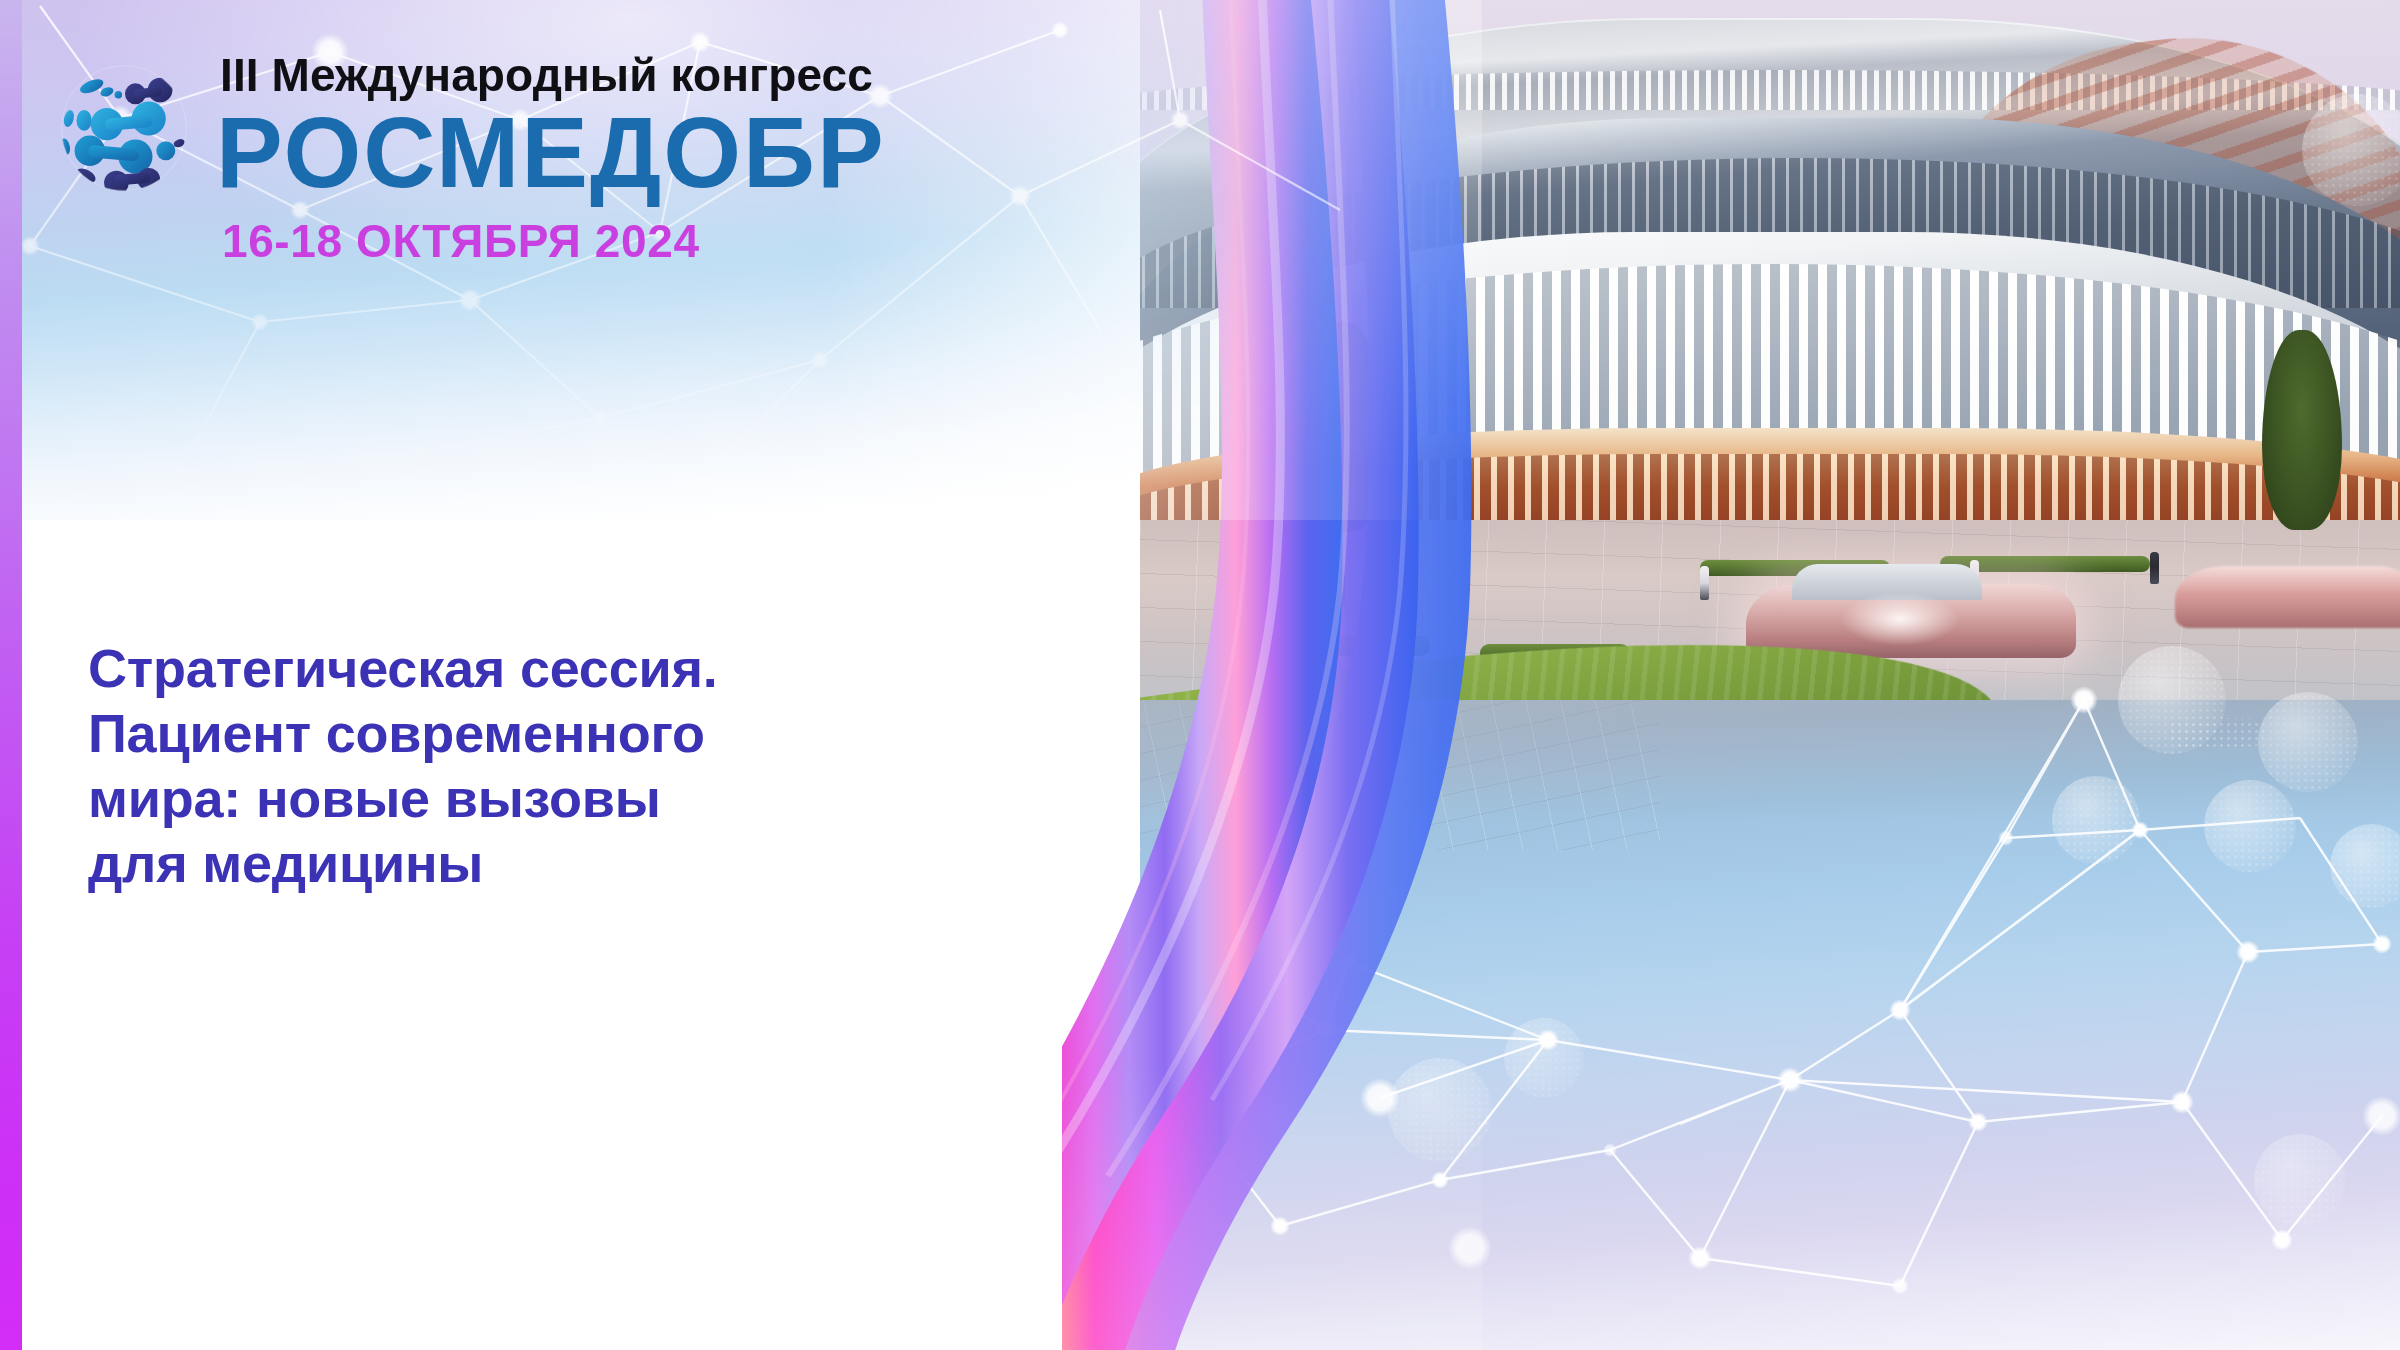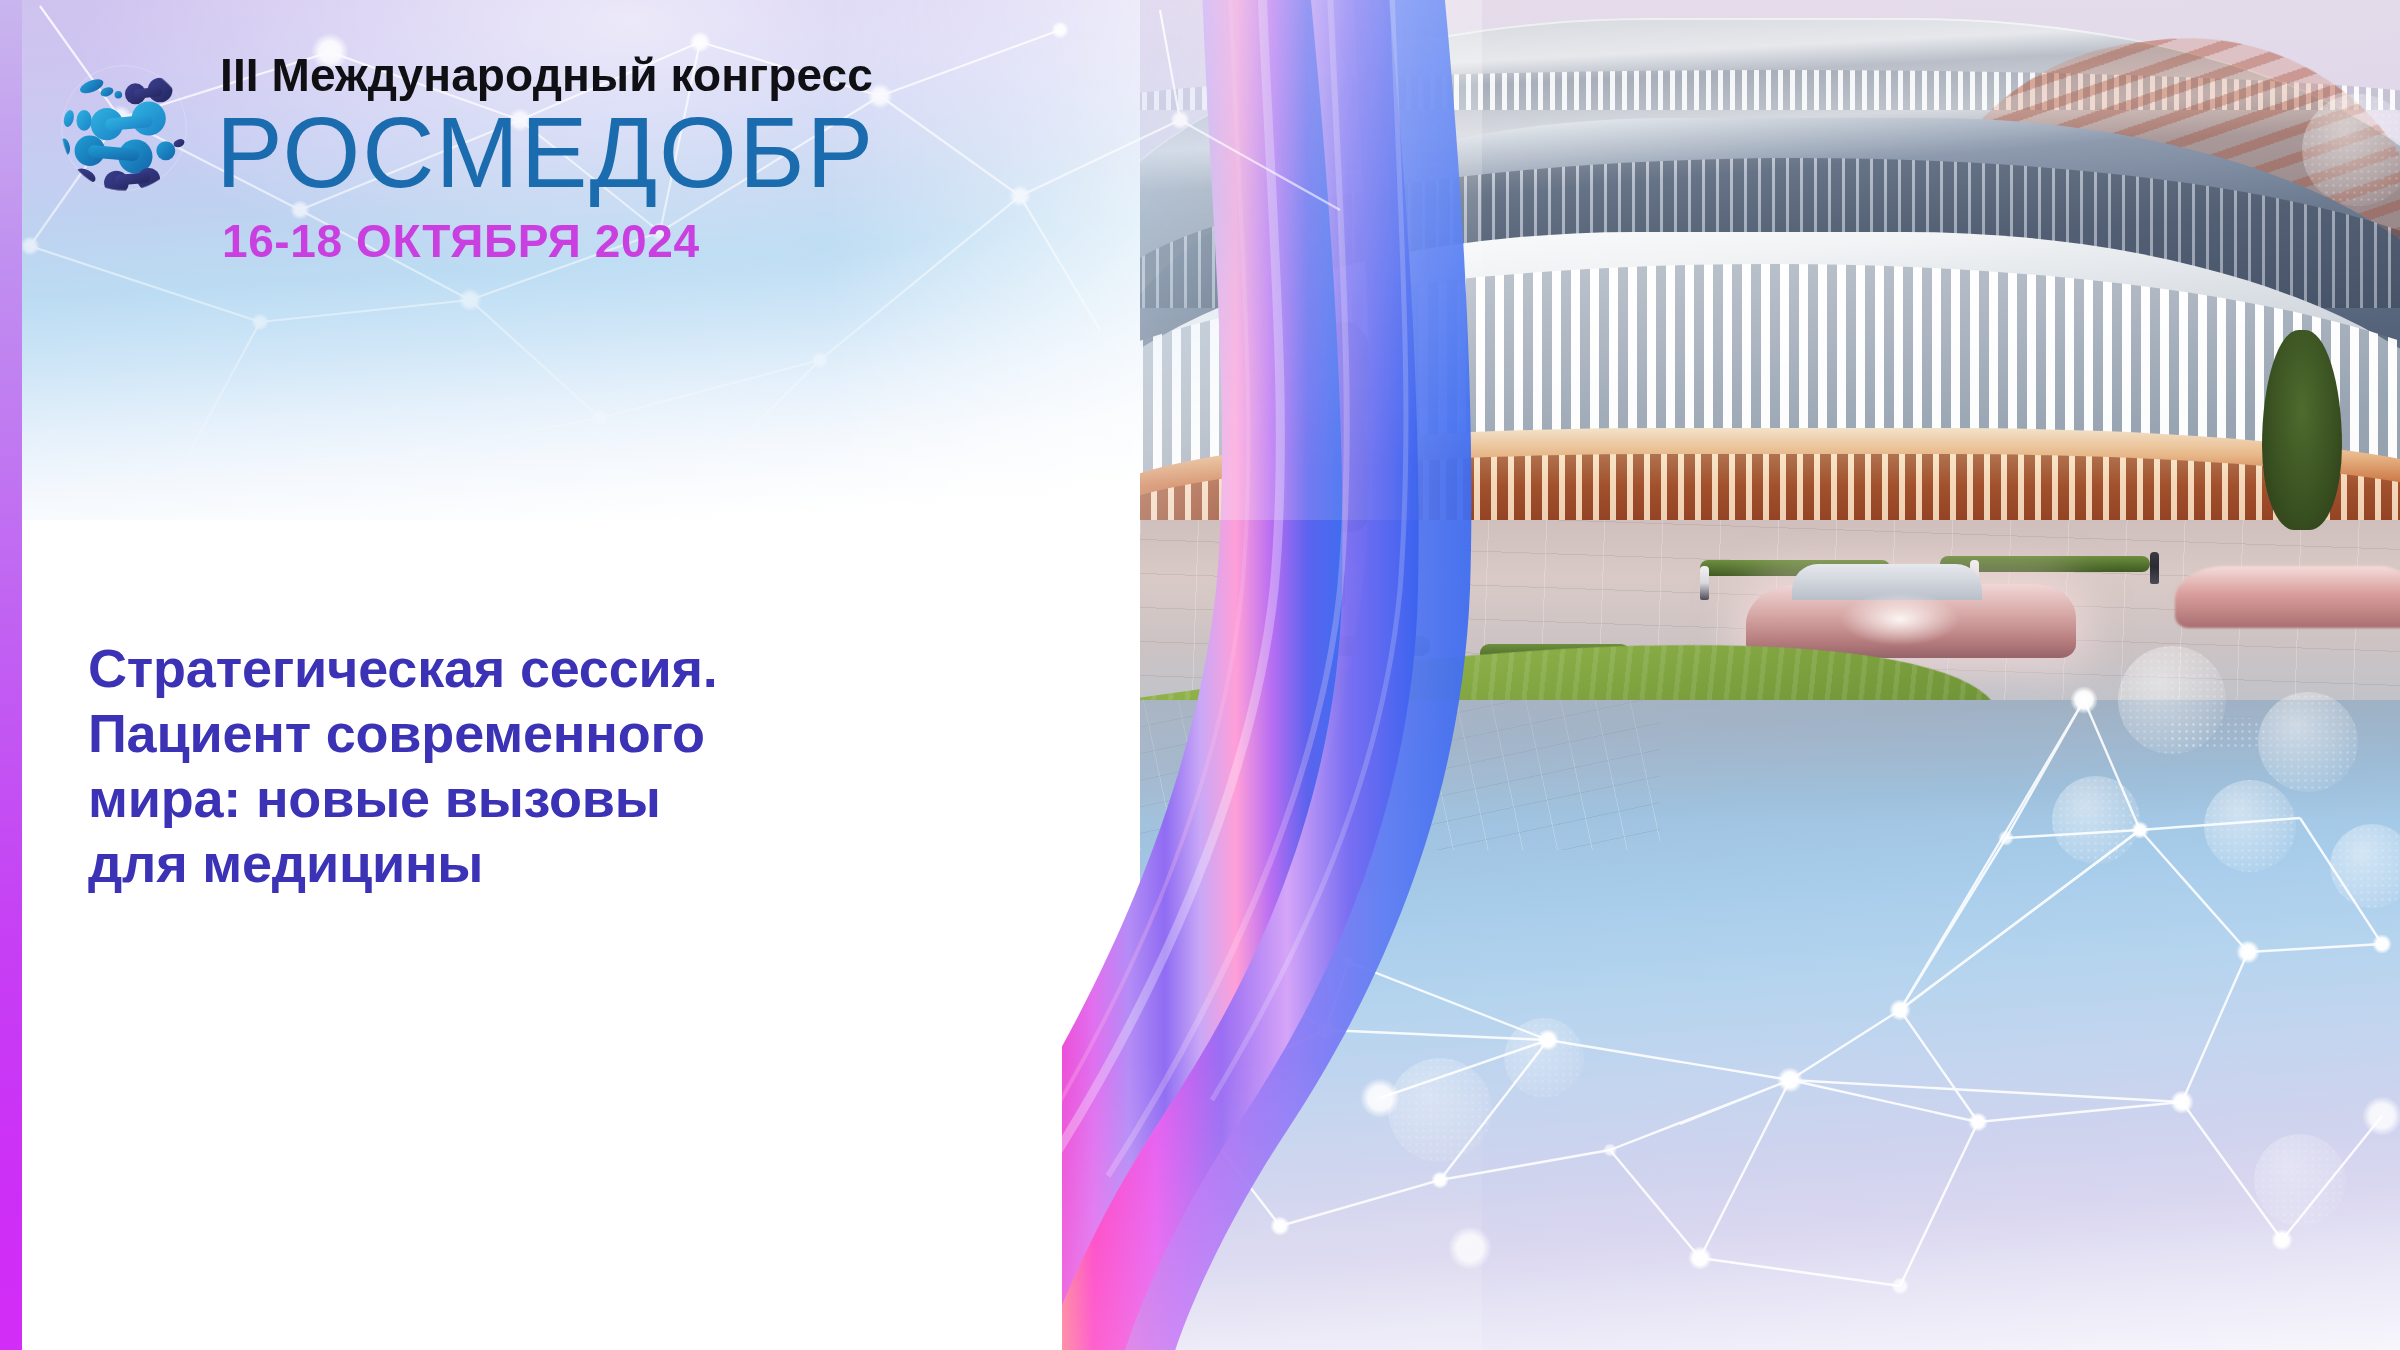--- a/index.html
+++ b/index.html
@@ -232,21 +232,21 @@
     display:flex;align-items:flex-start;gap:20px;
   }
   .logo-mark{width:152px;height:152px;flex:0 0 152px;margin-top:6px;}
   .logo-mark svg{width:100%;height:100%;display:block;}
   .logo-text{display:flex;flex-direction:column;}
   .kicker{
     font-size:46px;font-weight:700;color:#101014;letter-spacing:.1px;
     line-height:1;margin:6px 0 0 0;white-space:nowrap;
   }
   .wordmark{
-    font-size:100px;font-weight:400;color:#1b6cae;
+    font-size:100px;font-weight:700;color:#1b6cae;
     line-height:1;letter-spacing:2px;margin:4px 0 0 -4px;white-space:nowrap;
   }
   .dates{
     font-size:46px;font-weight:700;color:#c93fe0;
     line-height:1;letter-spacing:.6px;margin:16px 0 0 2px;white-space:nowrap;
   }
 
   
   .title{
     position:absolute;left:88px;top:600px;width:1120px;

